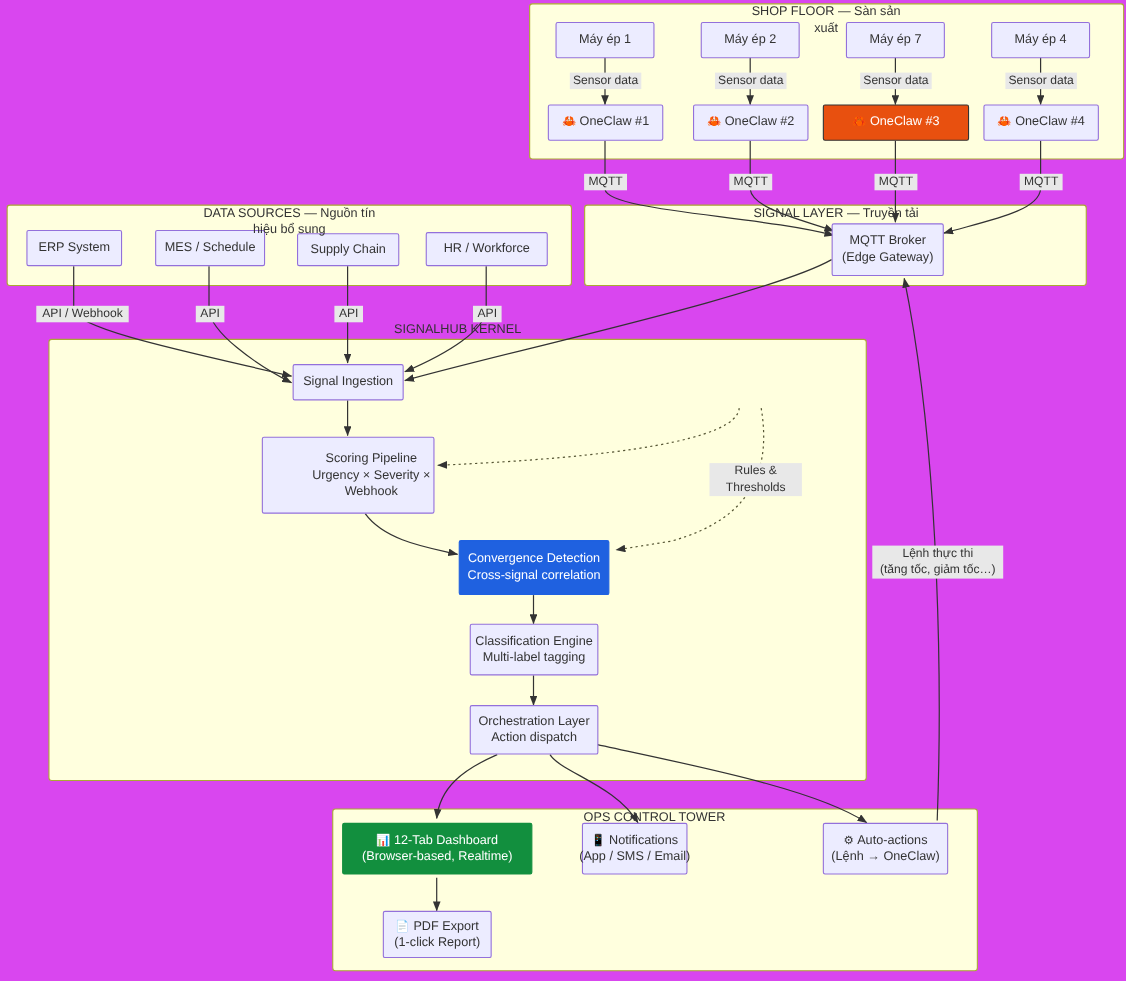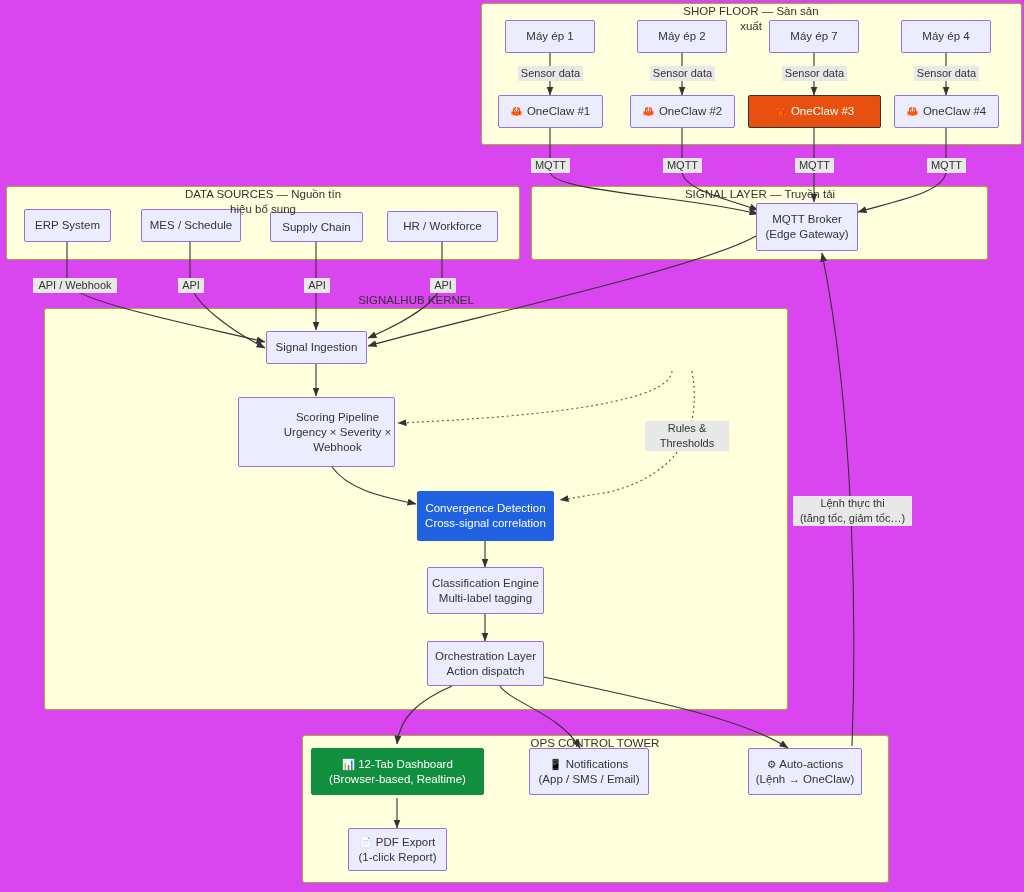--- a/index.html
+++ b/index.html
@@ -257,21 +257,21 @@
   <div class="edge-label" style="left:793px; top:496px; width:119px;">Lệnh thực thi
 (tăng tốc, giảm tốc…)</div>
 
   <div class="node success" style="left:311px; top:748px; width:173px; height:47px;">
     <span class="ln">
       <span class="emoji">📊</span><span>12-Tab Dashboard</span>
     </span>
     <span class="ln">(Browser-based, Realtime)</span>
   </div>
 
-  <div class="node" style="left:529px; top:748px; width:120px; height:47px;">
+  <div class="node" style="left:529px; top:748px; width:96px; height:47px;">
     <span class="ln">
       <span class="emoji">📱</span><span>Notifications</span>
     </span>
     <span class="ln">(App / SMS / Email)</span>
   </div>
 
   <div class="node" style="left:748px; top:748px; width:114px; height:47px;">
     <span class="ln">
       <span class="emoji">⚙</span><span>Auto-actions</span>
     </span>

